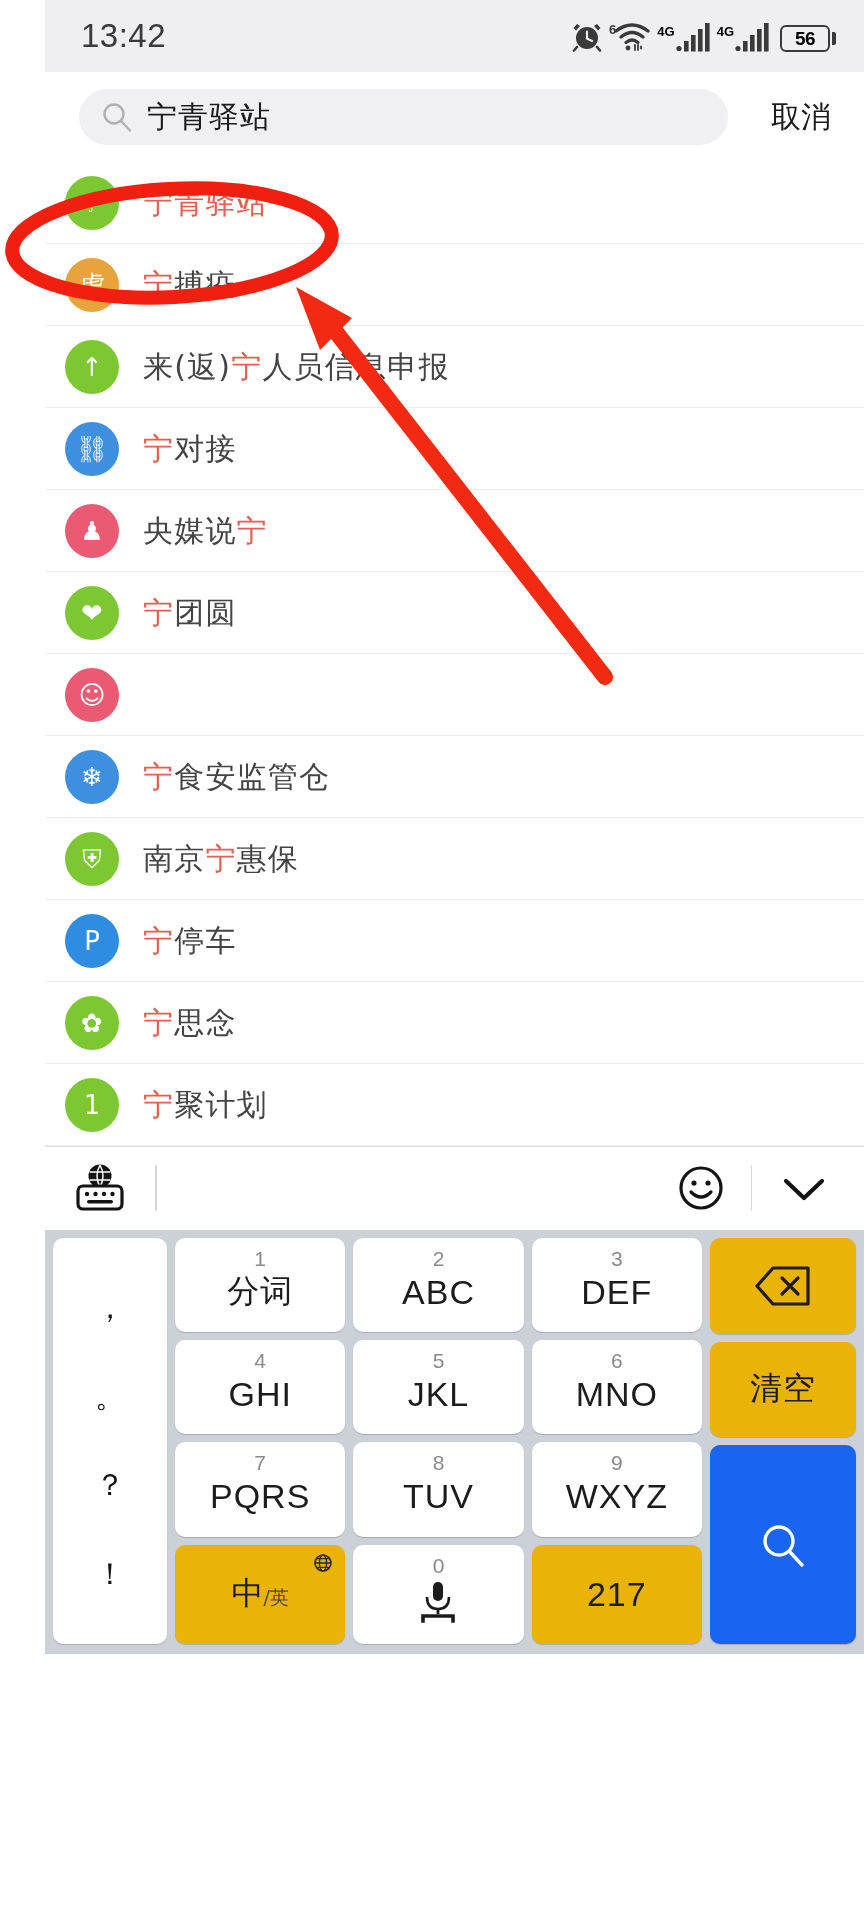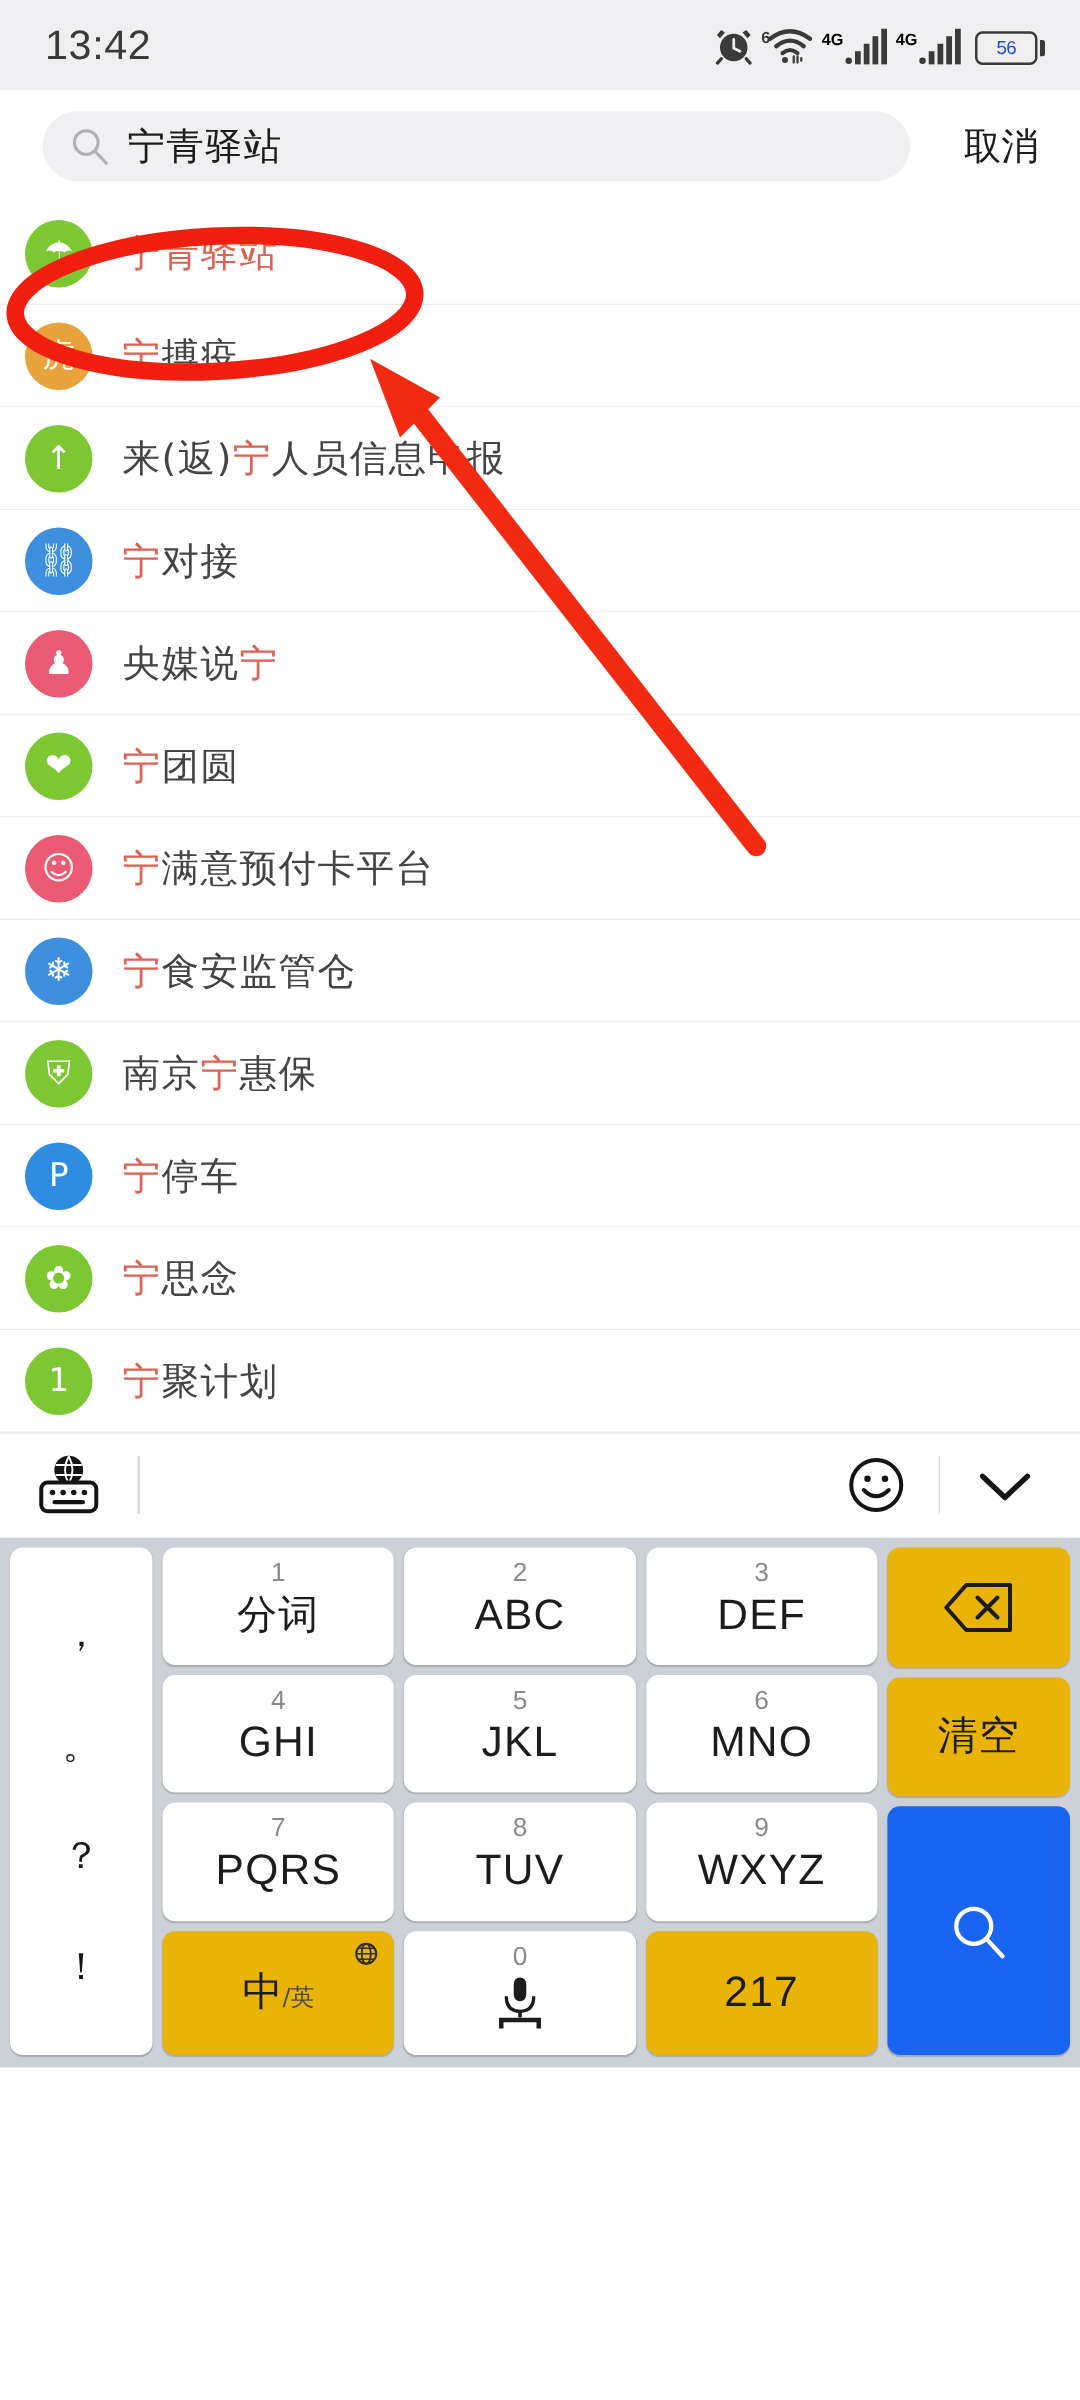--- a/index.html
+++ b/index.html
@@ -2,21 +2,21 @@
 <html><head>
 <meta charset="utf-8">
 <style>
   * { box-sizing: border-box; margin: 0; padding: 0; }
   html, body {
     width: 864px; height: 1920px;
     background: #ffffff;
     font-family: "Liberation Sans", "DejaVu Sans", sans-serif;
     overflow: hidden;
   }
-  #app { position: relative; width: 864px; height: 1920px; background: #fff; }
+  #app { position: relative; width: 864px; height: 1920px; background: #fff; padding-left: 45px; }
 
   
   .statusbar {
     height: 72px; width: 100%;
     background: #efeff1;
     display: flex; align-items: center;
     padding: 0 28px 0 36px;
     position: relative;
   }
   .status-time {
@@ -38,21 +38,21 @@
   }
   .battery {
     display: flex; align-items: center; margin-left: 4px;
   }
   .bat-body {
     width: 50px; height: 27px; border: 2.5px solid #3a3a3a;
     border-radius: 6px; display: flex; align-items: center; justify-content: center;
     background: #efeff1;
   }
   .bat-fill {
-    font-size: 15px; color: #1d4ed8; font-weight: 400; letter-spacing: -0.5px;
+    font-size: 19px; color: #000000; font-weight: 700; letter-spacing: -0.5px;
   }
   .bat-tip {
     width: 4px; height: 13px; background: #3a3a3a; margin-left: 2px; border-radius: 0 2px 2px 0;
   }
 
   
   .searchbar {
     height: 90px; display: flex; align-items: center;
     padding: 0 0 0 34px; background: #fff;
   }
@@ -258,21 +258,20 @@
       <div class="res-row">
         <div class="res-icon" style="background: rgb(125, 200, 50);">
           <span style="color: rgb(255, 255, 255); font-size: 26px; font-family: &quot;DejaVu Sans&quot;, sans-serif; line-height: 1;">❤</span>
         </div>
         <div class="res-label"><span class="hl">宁</span><span>团圆</span></div>
       </div>
       <div class="res-row">
         <div class="res-icon" style="background: rgb(234, 90, 114);">
           <span style="color: rgb(255, 255, 255); font-size: 26px; font-family: &quot;DejaVu Sans&quot;, sans-serif; line-height: 1;">☺</span>
         </div>
-        <div class="res-label"><span class="hl">宁</span><span>满意预付卡平台</span></div>
       </div>
       <div class="res-row">
         <div class="res-icon" style="background: rgb(62, 143, 222);">
           <span style="color: rgb(255, 255, 255); font-size: 26px; font-family: &quot;DejaVu Sans&quot;, sans-serif; line-height: 1;">❄</span>
         </div>
         <div class="res-label"><span class="hl">宁</span><span>食安监管仓</span></div>
       </div>
       <div class="res-row">
         <div class="res-icon" style="background: rgb(125, 200, 50);">
           <span style="color: rgb(255, 255, 255); font-size: 26px; font-family: &quot;DejaVu Sans&quot;, sans-serif; line-height: 1;">⛨</span>

